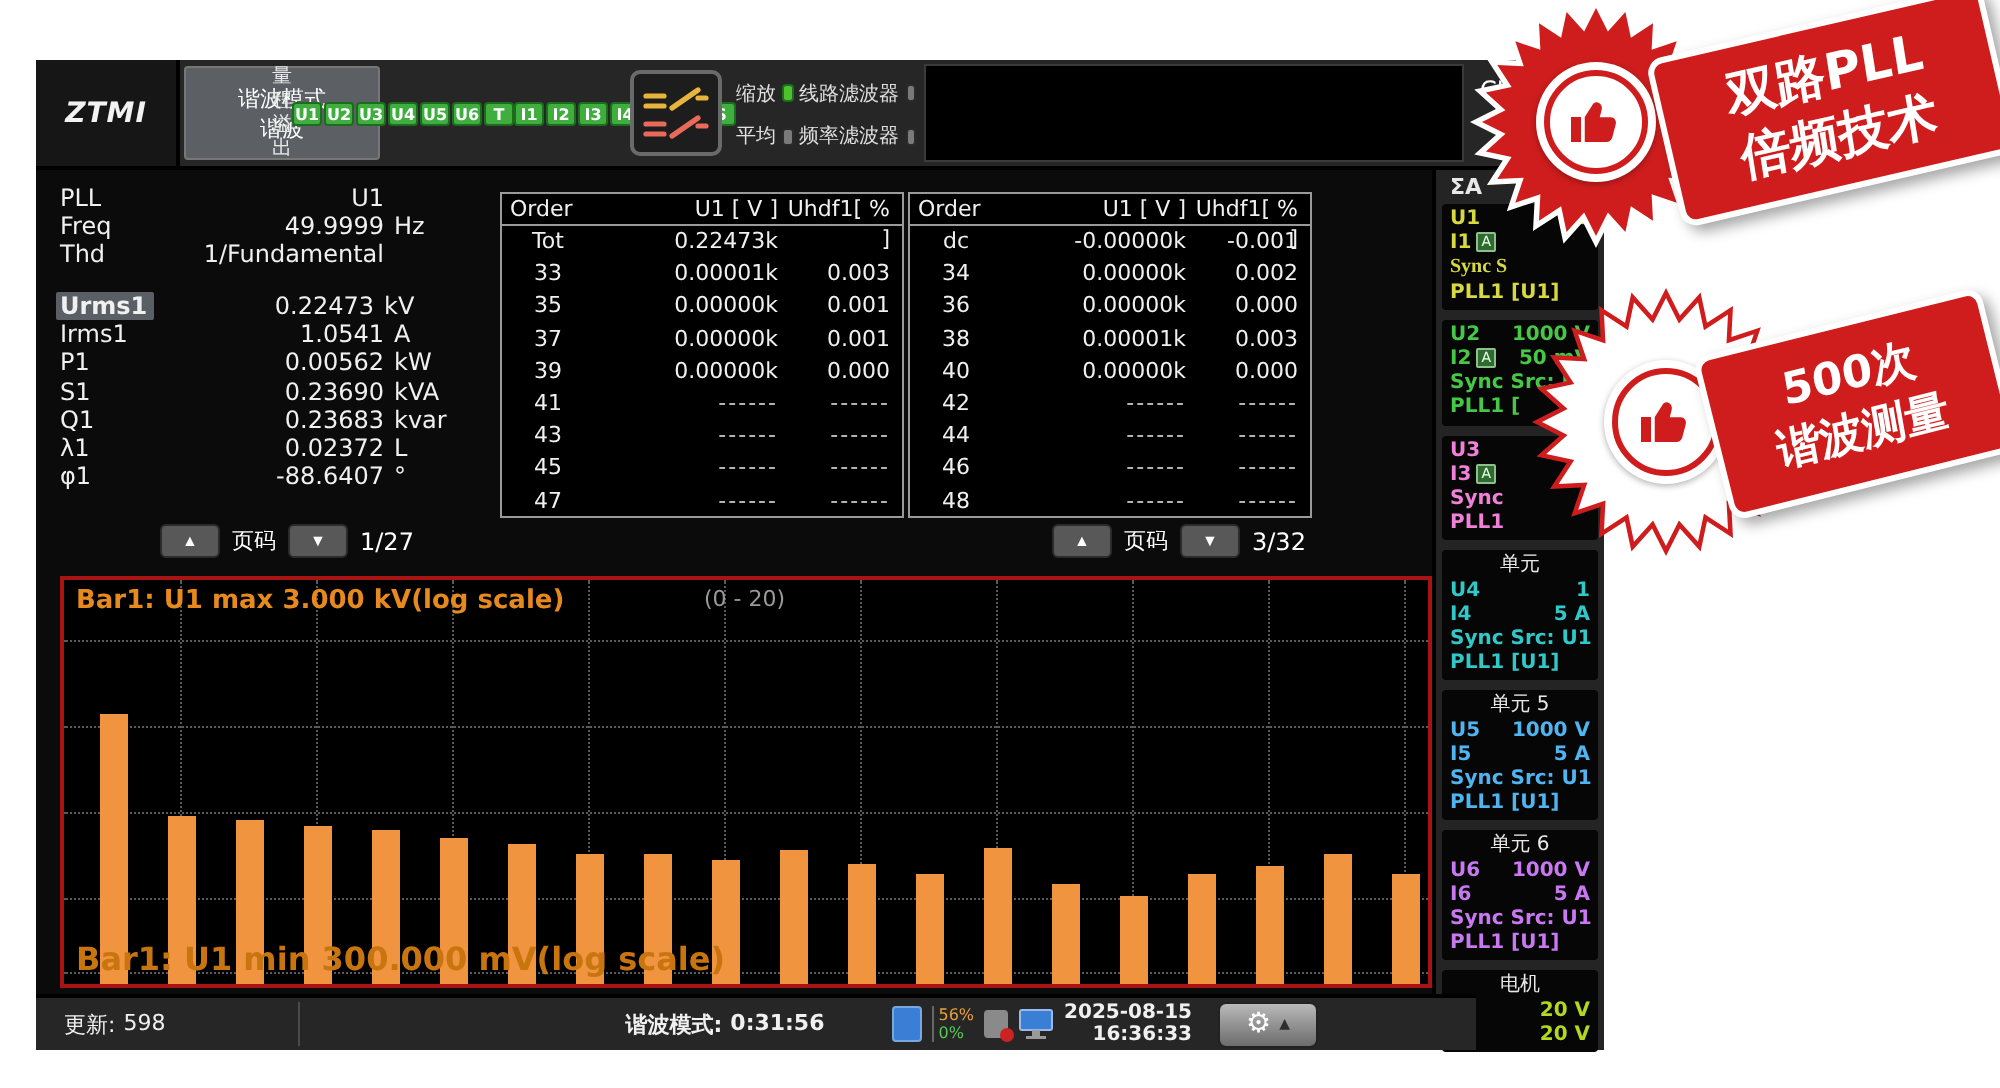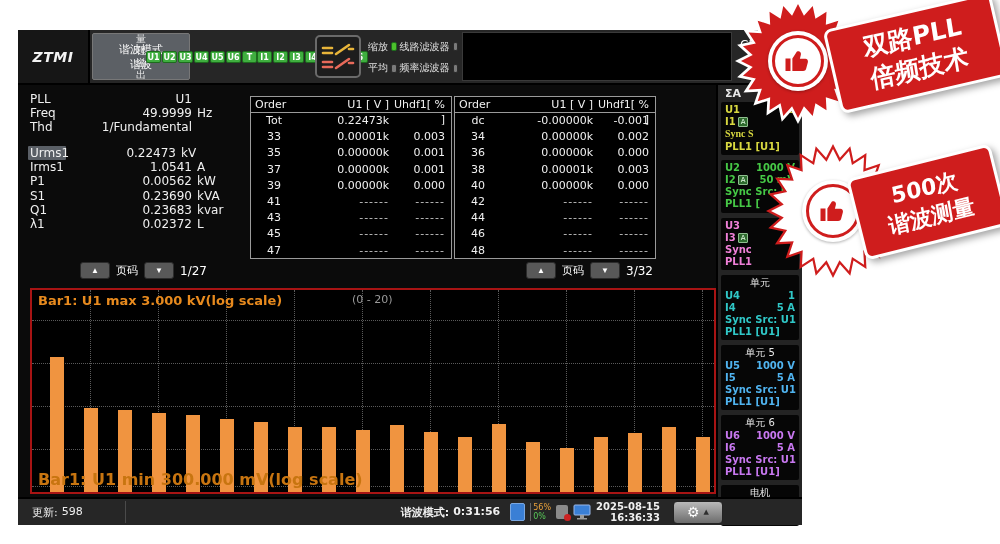--- a/index.html
+++ b/index.html
@@ -31,21 +31,21 @@
   .ch-row{position:absolute;left:34px;display:flex;gap:4px;}
   .ch-row.r1{top:5px;} .ch-row.r2{top:29px;}
   .ch-btn{width:24px;height:19px;border-radius:2px;display:flex;align-items:center;justify-content:center;font-size:11px;}
   .ch-btn.on{background:#3fae3f;border:1px solid #1d6b1d;color:#fff;}
   .ch-btn.off{background:#3c3c3c;border:1px solid #666;color:#9a9a9a;}
 
   
   #left-panel{position:absolute;left:12px;top:62px;width:218px;color:#f0f0f0;font-size:12px;}
   .m-row{display:flex;height:14px;line-height:14px;margin-bottom:0;}
   .m-label{width:52px;}
-  .m-label.sel{background:#5a5f66;border-radius:1px;padding:0 2px;margin-left:-2px;width:38px;}
+  .m-label.sel{background:#5a5f66;border-radius:1px;padding:0 2px;margin-left:-2px;width:49px;font-weight:bold;}
   .m-value{width:110px;text-align:right;}
   .m-unit{width:40px;padding-left:5px;}
   #measure-rows{margin-top:12px;}
   #measure-rows .m-row{height:14.2px;}
   .pager{display:flex;align-items:center;gap:6px;color:#fff;font-size:12px;}
   .pg-btn{width:30px;height:17px;background:#585858;border:1px solid #2b2b2b;border-radius:3px;color:#fff;
     font-size:8px;display:flex;align-items:center;justify-content:center;padding:0;}
   .pg-label{font-size:11px;}
   #left-pager{position:absolute;left:62px;top:232px;}
   #right-pager{position:absolute;left:508px;top:232px;}
@@ -74,22 +74,22 @@
   
   #sidebar{position:absolute;left:698px;top:55px;width:86px;height:440px;background:#242424;border-left:2px solid #000;padding:2px 3px;}
   #sb-header{color:#e8e8e8;font-size:11px;font-weight:bold;padding:0 0 2px 4px;}
   .sb-block{background:#060606;border-radius:2px;margin-bottom:5px;padding:2px 4px;font-size:10px;font-weight:bold;line-height:12.2px;}
   .sb-h{color:#e8e8e8;text-align:center;font-weight:normal;}
   .sb-line{display:flex;justify-content:space-between;white-space:nowrap;}
   .abadge{display:inline-block;border:1px solid #8fbf8f;background:#2e6b2e;color:#eaffea;font-size:7px;
     line-height:8px;padding:0 2px;border-radius:1px;margin-left:2px;vertical-align:1px;font-weight:normal;}
 
   
-  #statusbar{position:absolute;left:0;top:467px;width:784px;height:28px;background:#262626;border-top:2px solid #000;
-    display:flex;align-items:center;color:#f0f0f0;font-size:11px;}
+  #statusbar{position:absolute;left:0;top:467px;width:720px;height:28px;background:#262626;border-top:2px solid #000;
+    display:flex;align-items:center;color:#f0f0f0;font-size:11px;gap:24px;}
   #sb-update{margin-left:14px;display:flex;gap:4px;}
   #sb-div{width:1px;height:22px;background:#4a4a4a;margin-left:42px;}
   #sb-runtime{margin-left:auto;display:flex;gap:4px;font-weight:bold;}
   #icon-cluster{display:flex;align-items:center;gap:5px;margin-left:10px;}
   #batt-icon{width:15px;height:18px;background:#3a7fd5;border:1px solid #7aa7e0;border-radius:2px;}
   #pct-stack{display:flex;flex-direction:column;line-height:9px;font-size:8px;border-left:1px solid #666;padding-left:2px;}
   #pct-top{color:#e8a03a;} #pct-bottom{color:#58c858;}
   #usb-icon{width:12px;height:14px;background:#8a8a8a;border-radius:2px;position:relative;}
   #usb-icon::after{content:"";position:absolute;right:-3px;bottom:-2px;width:7px;height:7px;background:#cc2222;border-radius:50%;}
   #dt-stack{display:flex;flex-direction:column;line-height:11px;font-size:10px;font-weight:bold;text-align:right;}
@@ -231,20 +231,25 @@
         </div>
         <div class="m-row">
           <span class="m-label">Q1</span>
           <span class="m-value">0.23683</span>
           <span class="m-unit">kvar</span>
         </div>
         <div class="m-row">
           <span class="m-label">λ1</span>
           <span class="m-value">0.02372</span>
           <span class="m-unit">L</span>
+        </div>
+        <div class="m-row">
+          <span class="m-label">φ1</span>
+          <span class="m-value">-88.6407</span>
+          <span class="m-unit">°</span>
         </div>
       </div>
   </div>
   <div class="pager" id="left-pager">
     <button class="pg-btn">▲</button>
     <span class="pg-label">页码</span>
     <button class="pg-btn">▼</button>
     <span class="pg-num">1/27</span>
   </div>
 

